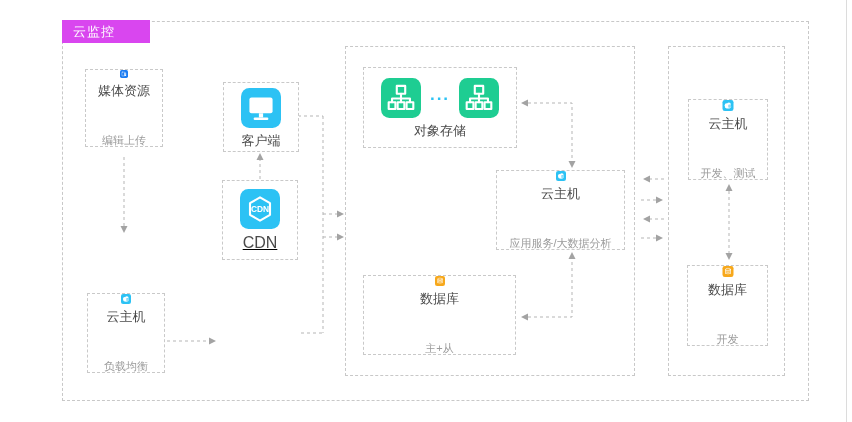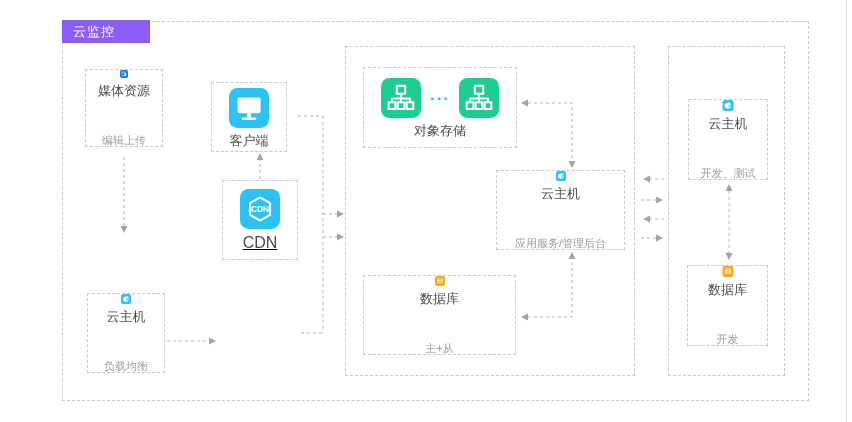--- a/index.html
+++ b/index.html
@@ -1,35 +1,35 @@
 <!DOCTYPE html>
 <html><head>
 <meta charset="utf-8">
 <style>
   html,body{margin:0;padding:0;background:#ffffff;}
   body{font-family:"Liberation Sans","DejaVu Sans",sans-serif;}
   .stage{position:relative;width:852px;height:422px;background:#ffffff;overflow:hidden;}
   .page-edge{position:absolute;left:846px;top:0;width:1px;height:422px;background:#dcdcdc;}
 
   .outer{position:absolute;left:62px;top:21px;width:747px;height:380px;border:1px dashed #c8c8c8;box-sizing:border-box;}
-  .diagram-label{position:absolute;left:62px;top:20px;width:88px;height:23px;background:#8b5cf6;color:#ffffff;
+  .diagram-label{position:absolute;left:62px;top:20px;width:88px;height:23px;background:#d946ef;color:#ffffff;
     font-size:13px;display:flex;align-items:center;padding-left:11px;box-sizing:border-box;z-index:4;letter-spacing:1px;}
 
   .group{position:absolute;border:1px dashed #c8c8c8;box-sizing:border-box;z-index:0;}
   .g-mid{left:345px;top:46px;width:290px;height:330px;}
   .g-right{left:668px;top:46px;width:117px;height:330px;}
 
   .node{position:absolute;border:1px dashed #c9c9c9;background:#ffffff;display:flex;flex-direction:column;
     align-items:center;justify-content:center;gap:6px;z-index:2;box-sizing:border-box;text-align:center;}
   .node .title{font-size:13px;color:#4a4a4a;line-height:1;}
   .node .subtitle{font-size:11px;color:#9b9b9b;line-height:1;margin-top:32px;}
   .title-lg{font-size:16px;color:#4a4a4a;line-height:1;}
 
   .n-media{left:85px;top:69px;width:78px;height:78px;}
-  .n-client{left:211px;top:82px;width:76px;height:70px;}
+  .n-client{left:223px;top:82px;width:76px;height:70px;}
   .n-cdn{left:222px;top:180px;width:76px;height:80px;text-decoration:underline;}
   .n-hostadmin{left:87px;top:293px;width:78px;height:80px;}
   .n-oss{left:220px;top:293px;width:80px;height:80px;}
   .n-slb{left:363px;top:67px;width:154px;height:81px;}
   .n-hostapp{left:496px;top:170px;width:129px;height:80px;}
   .n-dbmaster{left:363px;top:275px;width:153px;height:80px;}
   .n-hostdev{left:688px;top:99px;width:80px;height:81px;}
   .n-dbdev{left:687px;top:265px;width:81px;height:81px;}
 
   .icon-row{display:flex;align-items:center;gap:9px;}
@@ -173,21 +173,21 @@
   <div class="node n-hostapp">
     <svg width="40" height="40" viewBox="0 0 38 38">
       <rect x="0" y="0" width="38" height="38" rx="8" fill="#2cc2f4"></rect>
       <circle class="gfill" cx="14" cy="18" r="6.5"></circle>
       <circle class="gfill" cx="22" cy="16" r="7"></circle>
       <ellipse class="gfill" cx="19" cy="23" rx="11" ry="6"></ellipse>
       <rect x="20.5" y="16.5" width="9" height="9" rx="1" fill="#2cc2f4"></rect>
       <path class="glyph-thin" d="M22,19 H28 M22,21.5 H28 M22,24 H28"></path>
     </svg>
     <div class="title">云主机</div>
-    <div class="subtitle">应用服务/管理后台</div>
+    <div class="subtitle">应用服务/大数据分析</div>
   </div>
 
   <div class="node n-dbmaster">
     <svg width="40" height="40" viewBox="0 0 38 38">
       <rect x="0" y="0" width="38" height="38" rx="8" fill="#f7a81b"></rect>
       <ellipse class="glyph" cx="19" cy="11.5" rx="8.5" ry="3.5"></ellipse>
       <path class="glyph" d="M10.5,11.5 V25.5 M27.5,11.5 V25.5"></path>
       <path class="glyph" d="M10.5,16 Q19,20 27.5,16"></path>
       <path class="glyph" d="M10.5,20.7 Q19,24.7 27.5,20.7"></path>
       <path class="glyph" d="M10.5,25.5 Q19,29.5 27.5,25.5"></path>

